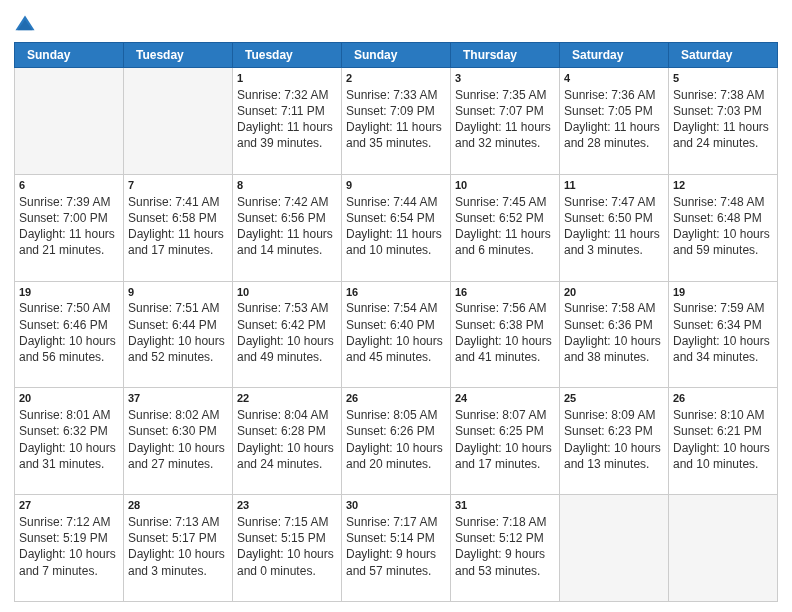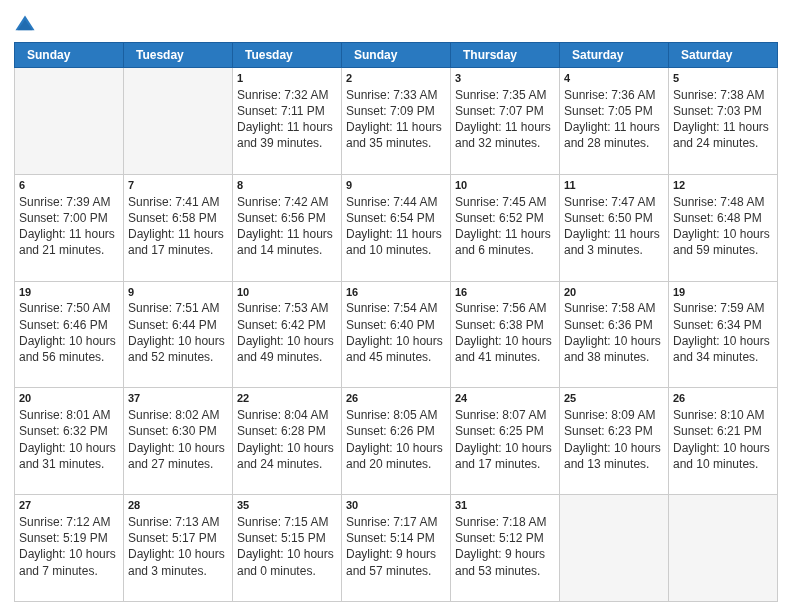--- a/index.html
+++ b/index.html
@@ -245,21 +245,21 @@
         <tr>
           <td>
             <span class="day-number">27</span>
             <div class="day-info">Sunrise: 7:12 AM<br>Sunset: 5:19 PM<br>Daylight: 10 hours and 7 minutes.</div>
           </td>
           <td>
             <span class="day-number">28</span>
             <div class="day-info">Sunrise: 7:13 AM<br>Sunset: 5:17 PM<br>Daylight: 10 hours and 3 minutes.</div>
           </td>
           <td>
-            <span class="day-number">35</span>
+            <span class="day-number">23</span>
             <div class="day-info">Sunrise: 7:15 AM<br>Sunset: 5:15 PM<br>Daylight: 10 hours and 0 minutes.</div>
           </td>
           <td>
             <span class="day-number">30</span>
             <div class="day-info">Sunrise: 7:17 AM<br>Sunset: 5:14 PM<br>Daylight: 9 hours and 57 minutes.</div>
           </td>
           <td>
             <span class="day-number">31</span>
             <div class="day-info">Sunrise: 7:18 AM<br>Sunset: 5:12 PM<br>Daylight: 9 hours and 53 minutes.</div>
           </td>

